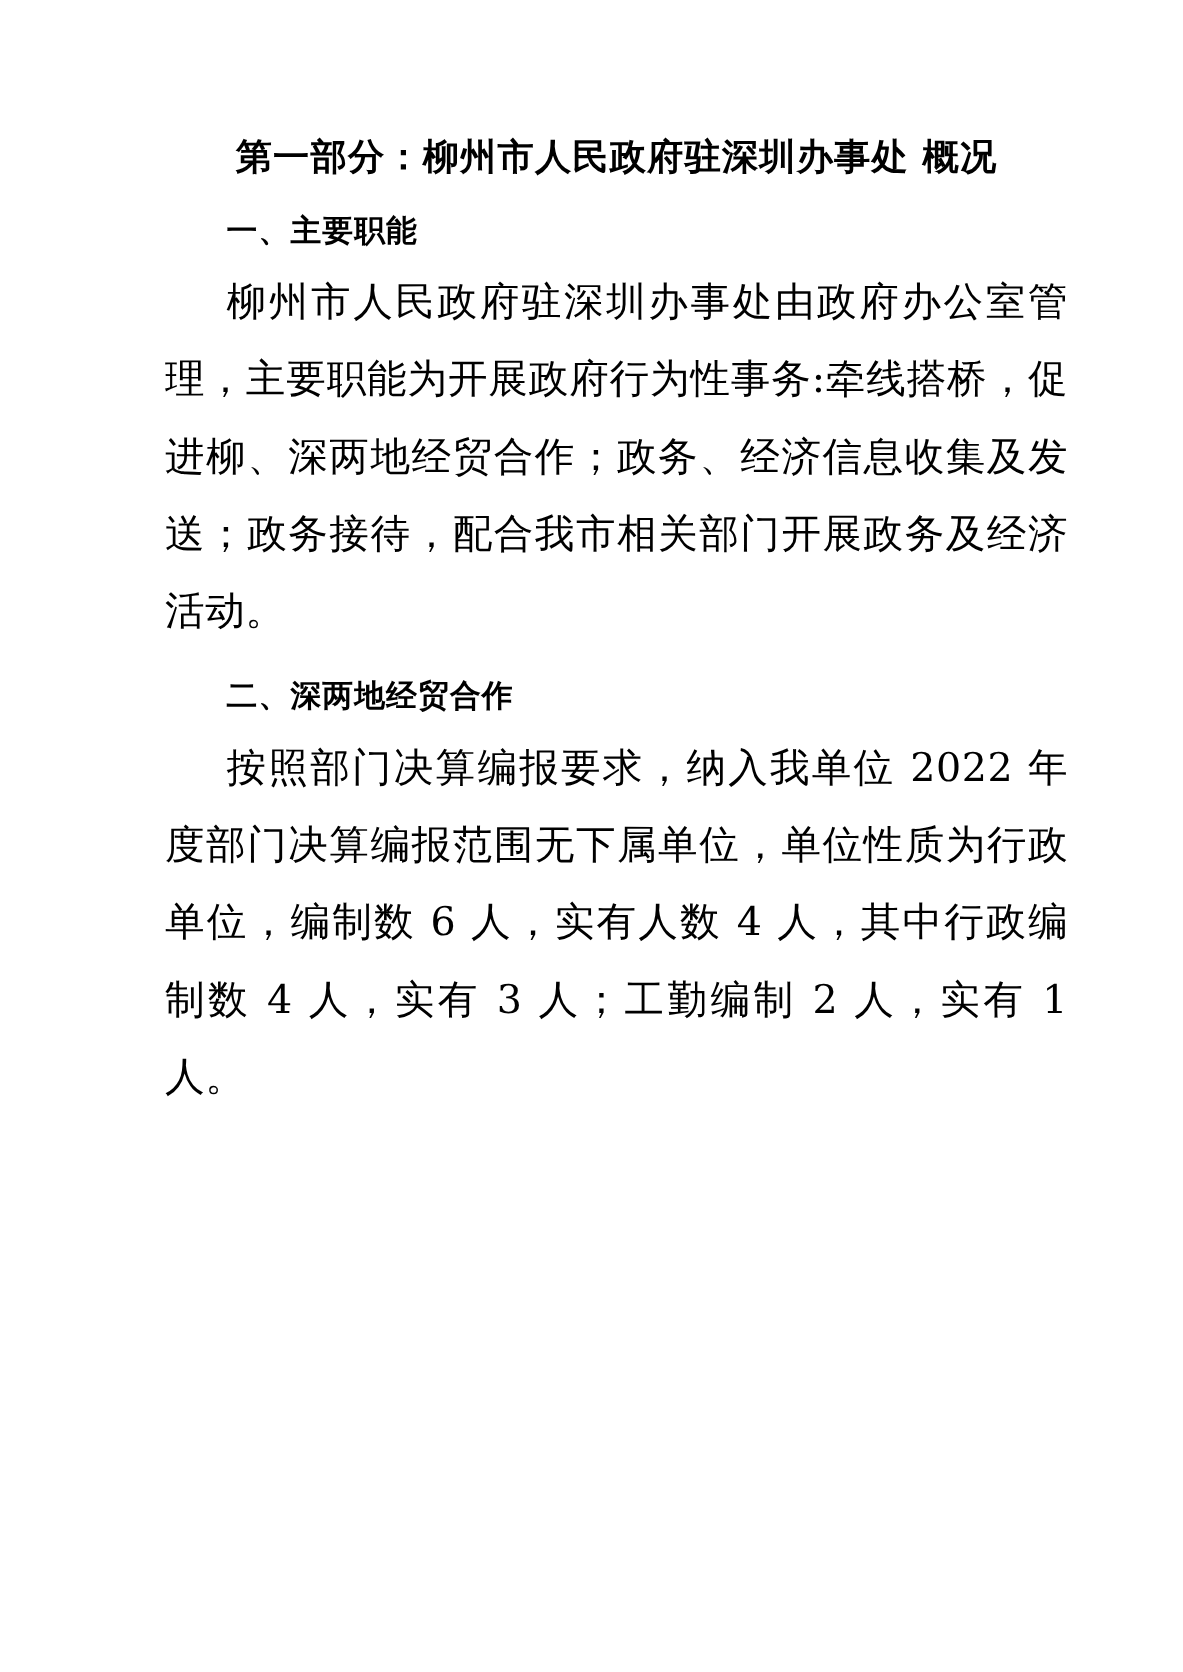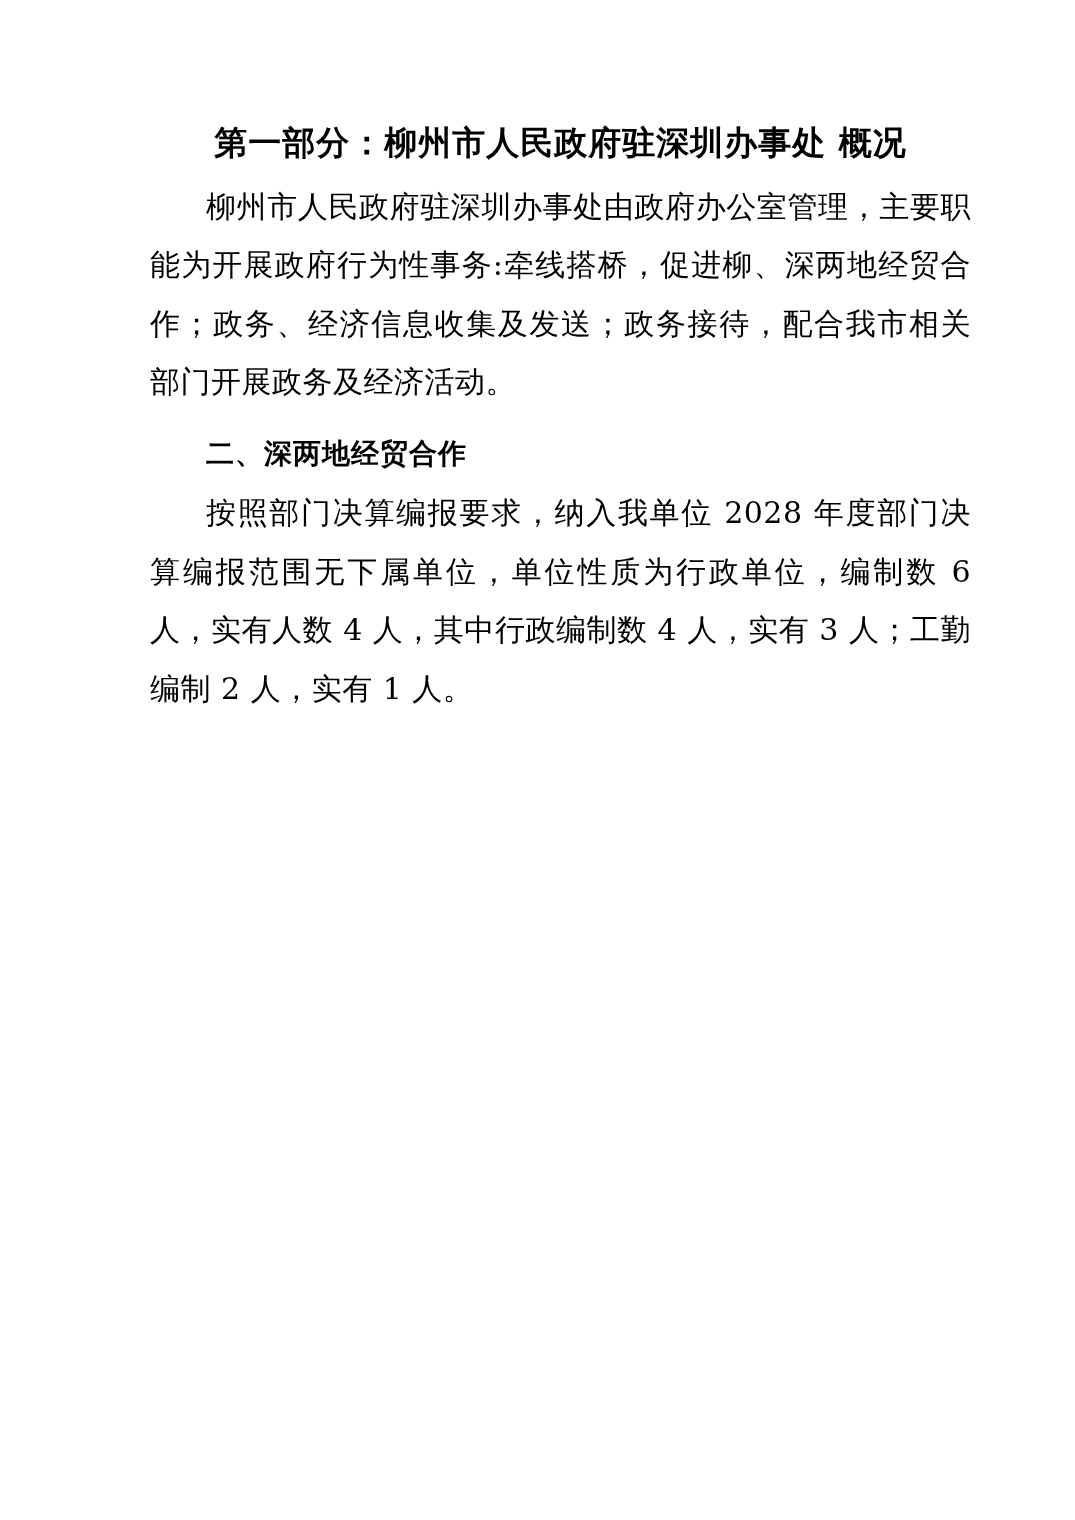--- a/index.html
+++ b/index.html
@@ -35,36 +35,37 @@
     font-family: "DejaVu Sans", "Liberation Sans", sans-serif;
     font-size: 28px;
     font-weight: 700;
     margin: 20px 0 8px 0;
     text-indent: 56px;
     line-height: 1.6;
     letter-spacing: 1px;
   }
   .body-par {
     font-family: "DejaVu Serif", "Liberation Serif", serif;
-    font-size: 30px;
+    font-size: 36px;
     line-height: 1.95;
     text-align: justify;
     text-justify: inter-ideograph;
     text-indent: 56px;
     margin: 6px 0 0 0;
     letter-spacing: 0.5px;
   }
 </style>
 </head>
 <body>
 
 <div class="page">
 
   <h1 class="doc-title">第一部分：柳州市人民政府驻深圳办事处 概况</h1>
 
+  <h2 class="section-heading">一、主要职能</h2>
 
   <p class="body-par">柳州市人民政府驻深圳办事处由政府办公室管理，主要职能为开展政府行为性事务:牵线搭桥，促进柳、深两地经贸合作；政务、经济信息收集及发送；政务接待，配合我市相关部门开展政务及经济活动。</p>
 
   <h2 class="section-heading">二、深两地经贸合作</h2>
 
-  <p class="body-par">按照部门决算编报要求，纳入我单位 2028 年度部门决算编报范围无下属单位，单位性质为行政单位，编制数 6 人，实有人数 4 人，其中行政编制数 4 人，实有 3 人；工勤编制 2 人，实有 1 人。</p>
+  <p class="body-par">按照部门决算编报要求，纳入我单位 2022 年度部门决算编报范围无下属单位，单位性质为行政单位，编制数 6 人，实有人数 4 人，其中行政编制数 4 人，实有 3 人；工勤编制 2 人，实有 1 人。</p>
 
 </div>
 
 </body></html>

